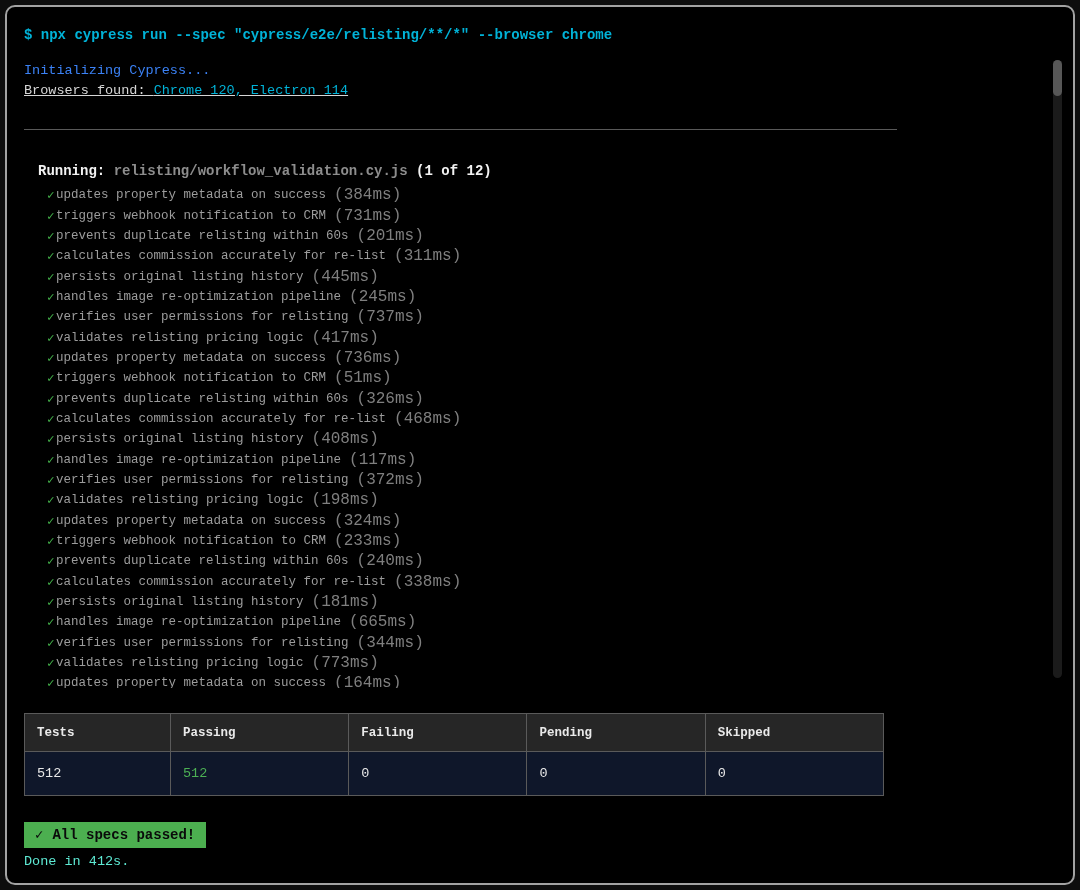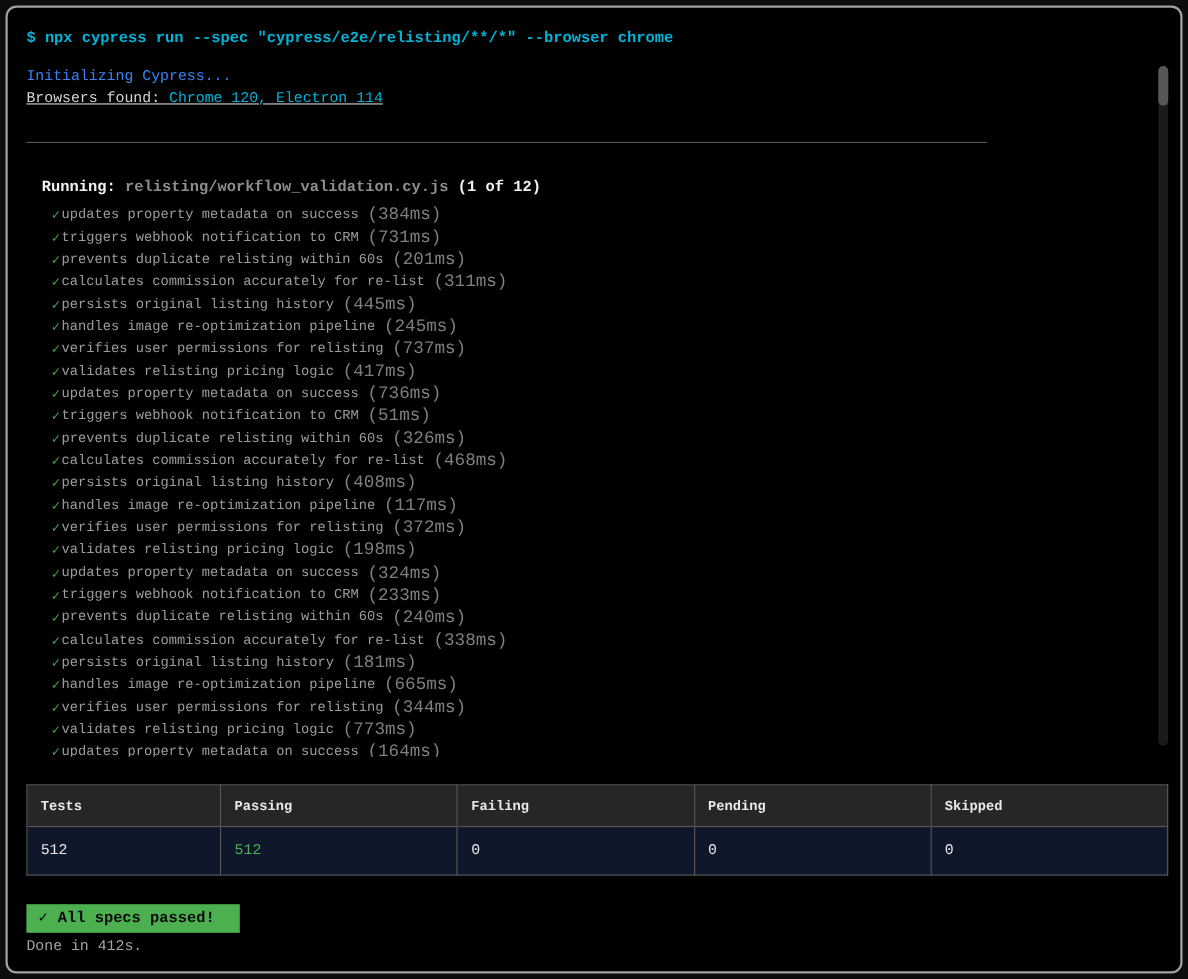--- a/index.html
+++ b/index.html
@@ -71,21 +71,21 @@
   .scroll-thumb {
     position: absolute; top: 0; left: 0;
     width: 9px; height: 36px;
     background: #575757;
     border-radius: 5px;
   }
 
   table.summary {
     position: absolute;
     top: 706px; left: 17px;
-    width: 1038px;
+    width: 860px;
     border-collapse: collapse;
     table-layout: fixed;
   }
   table.summary, table.summary th, table.summary td {
     border: 1px solid #5a5a5a;
   }
   table.summary th {
     background: #262626;
     color: #eaeaea;
     font-size: 12.5px; font-weight: bold;
@@ -102,29 +102,29 @@
     padding-left: 12px;
   }
   table.summary td.passing { color: #4cb054; }
 
   .pass-badge {
     position: absolute;
     top: 815px; left: 17px;
     background: #4caf50;
     color: #0a0a0a;
     font-size: 14px; font-weight: bold;
-    padding: 4px 23px 5px 11px;
+    padding: 4px 11px 5px 11px;
     white-space: pre;
   }
   .pass-badge .badge-check { margin-right: 9px; }
 
   .done-line {
     top: 847px;
     font-size: 13.5px;
-    color: #a3a3a3;
+    color: #5eead4;
   }
 </style>
 </head>
 <body>
 
 <div class="terminal">
 
   <div class="abs prompt-line">$ npx cypress run --spec "cypress/e2e/relisting/**/*" --browser chrome</div>
 
   <div class="abs init-line">Initializing Cypress...</div>

